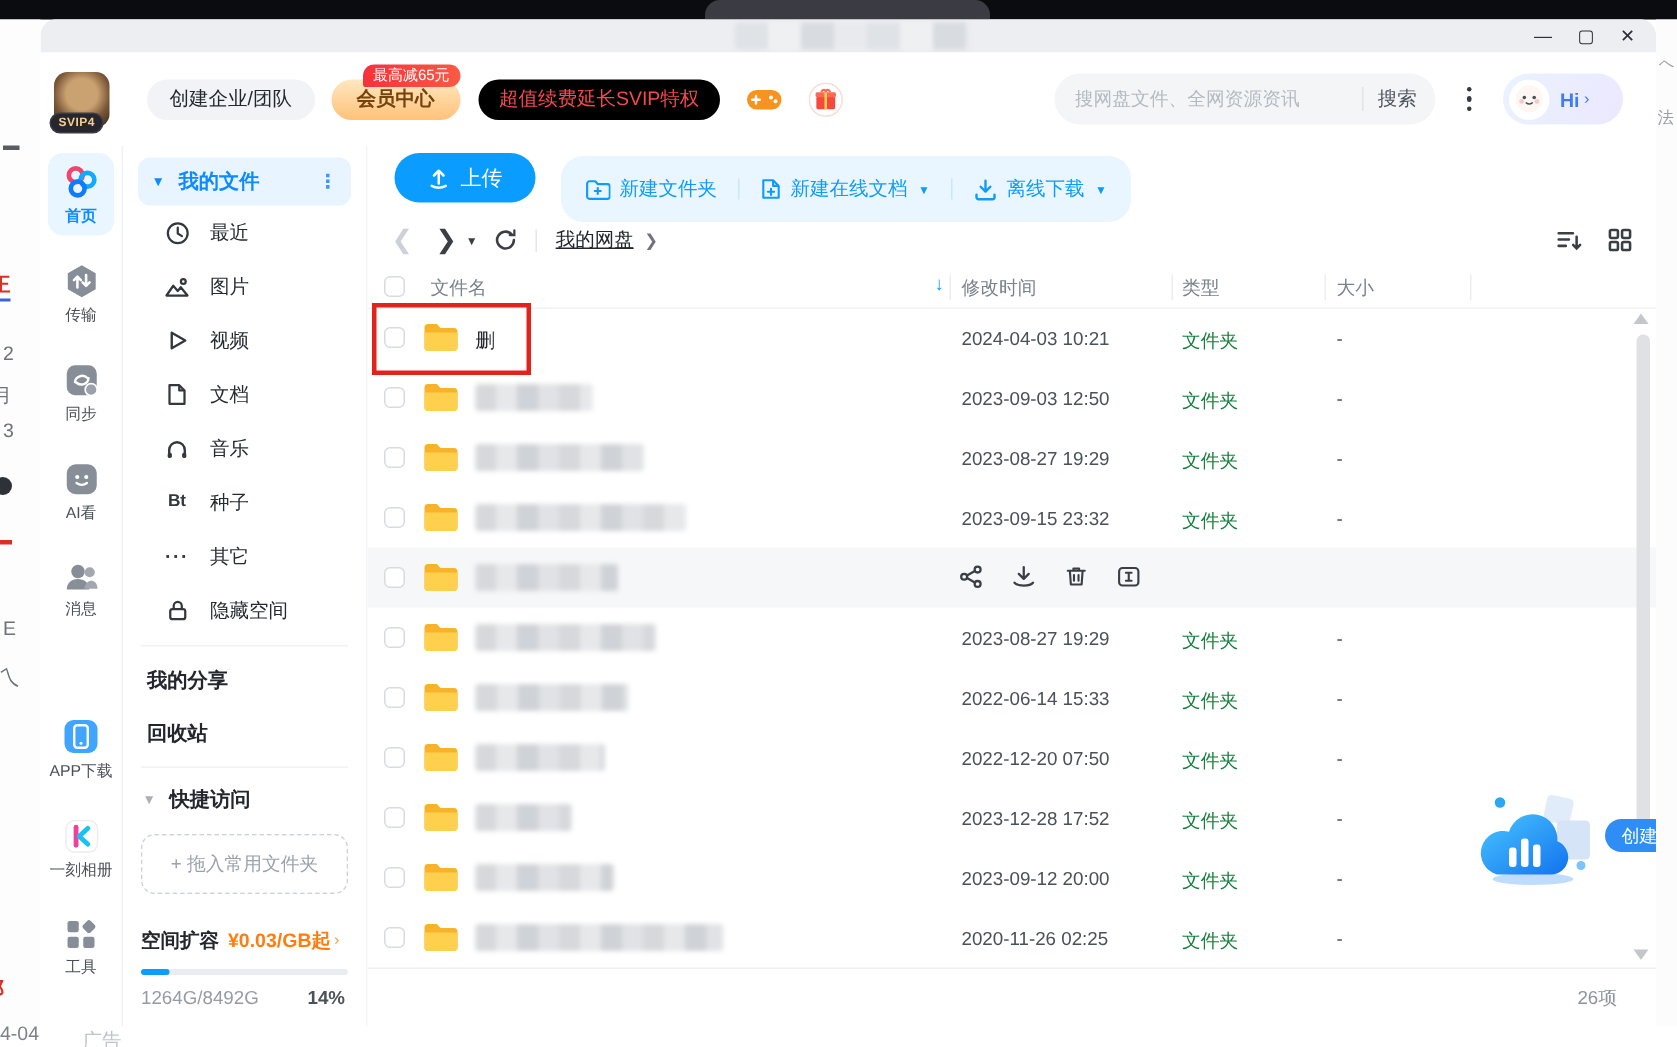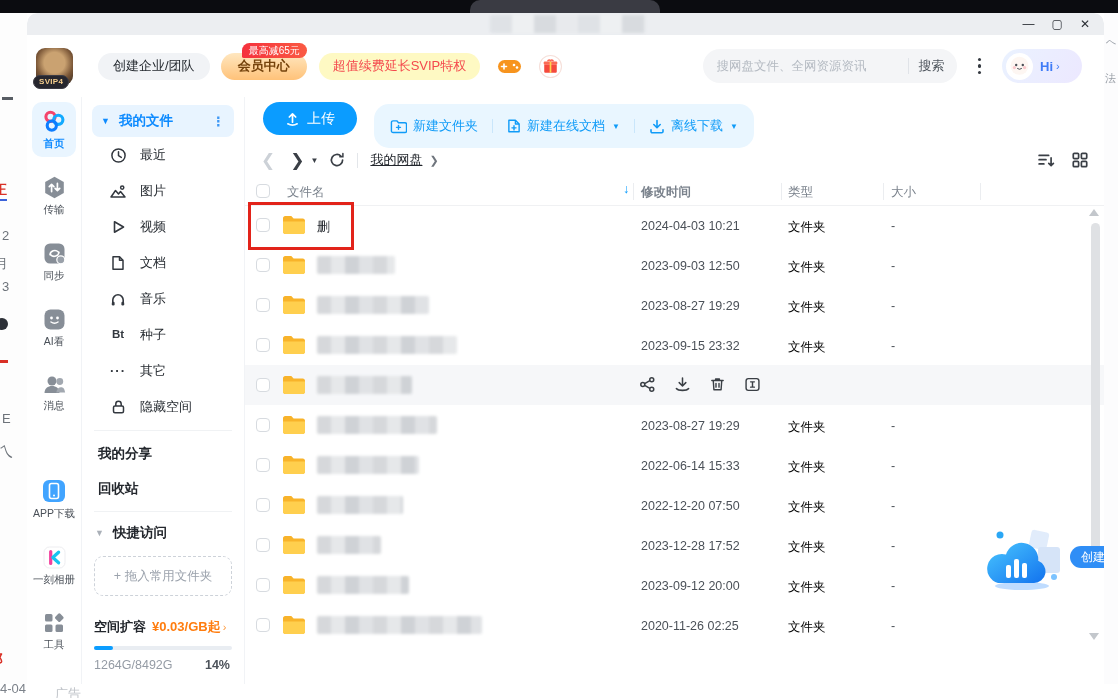--- a/index.html
+++ b/index.html
@@ -28,21 +28,21 @@
     background:radial-gradient(circle at 50% 40%,#caa271 0 36%,#7a5637 64%,#2f2620 100%);}
   .avatar-badge{position:absolute;left:-3px;bottom:-4px;background:#26262e;color:#f6cf8e;font-size:8px;
     font-weight:bold;padding:1.5px 5px;border-radius:7px;letter-spacing:.3px;border:1px solid #3c3c45;}
   .pill-gray{margin-left:25px;height:27px;padding:0 15px;border-radius:14px;background:#f1f3f6;color:#23282e;
     font-size:13px;display:flex;align-items:center;cursor:pointer;}
   .vip-wrap{position:relative;margin-left:11px;}
   .pill-vip{height:27px;padding:0 17px;border-radius:14px;background:linear-gradient(180deg,#ffe7c0,#ffc279);
     color:#76430c;font-weight:bold;font-size:13px;display:flex;align-items:center;cursor:pointer;}
   .vip-badge{position:absolute;top:-10px;left:21px;background:linear-gradient(90deg,#f5313d,#fa5a43);color:#fff;
     font-size:10px;line-height:15px;padding:0 7px;border-radius:8px 8px 8px 2px;white-space:nowrap;}
-  .pill-svip{margin-left:12px;height:27px;padding:0 14px;border-radius:14px;background:#fef9c3;color:#f4494d;
+  .pill-svip{margin-left:12px;height:27px;padding:0 14px;border-radius:14px;background:#000000;color:#f4494d;
     font-size:13px;display:flex;align-items:center;cursor:pointer;}
   .hdr-ic{margin-left:17px;display:flex;align-items:center;cursor:pointer;}
   .search{margin-left:auto;width:254px;height:34px;border-radius:17px;background:#f4f5f7;display:flex;
     align-items:center;padding:0 12px;box-sizing:border-box;}
   .search input{flex:1;border:0;background:transparent;outline:none;font-size:12.5px;color:#333;min-width:0;
     font-family:inherit;}
   .search input::placeholder{color:#b4bac2;}
   .search-divider{width:1px;height:16px;background:#e0e3e8;margin:0 10px;}
   .search-btn{font-size:13px;color:#4d545c;cursor:pointer;}
   .menu-dots{margin-left:21px;display:flex;flex-direction:column;gap:3px;cursor:pointer;}
@@ -118,21 +118,21 @@
   .rows{position:absolute;top:108px;left:0;right:0;}
   .trow{position:relative;height:40px;}
   .trow.hovered{background:#f6f7f9;}
   .trow .cb{position:absolute;left:11px;top:13px;}
   .trow .fold{position:absolute;left:36px;top:9px;display:flex;}
   .fname{position:absolute;left:72px;top:13px;font-size:13px;color:#23272d;cursor:pointer;}
   .censor{position:absolute;left:72px;top:11px;height:18px;border-radius:2px;
     background:repeating-linear-gradient(90deg,#d6d8db 0 14px,#e6e8ea 14px 28px,#cfd2d6 28px 42px,#e0e2e5 42px 56px);
     filter:blur(1.6px);}
   .ftime{position:absolute;left:396px;top:14px;font-size:12.5px;color:#4b5158;}
-  .ftype{position:absolute;left:543px;top:14px;font-size:12.5px;color:#000000;text-align:right;}
+  .ftype{position:absolute;left:543px;top:14px;font-size:12.5px;color:#15803d;text-align:right;}
   .fsize{position:absolute;left:646px;top:14px;font-size:12.5px;color:#4b5158;}
   .acts{position:absolute;left:394px;top:11px;display:flex;gap:18px;}
   .acts .act{display:flex;cursor:pointer;}
   .redbox{position:absolute;left:3px;top:105px;width:100px;height:42px;border:3px solid #e2231a;z-index:6;
     pointer-events:none;}
   .scroll-up{position:absolute;right:5px;top:112px;width:0;height:0;border-left:5px solid transparent;
     border-right:5px solid transparent;border-bottom:7px solid #c3c7cc;cursor:pointer;}
   .scroll-thumb{position:absolute;right:4px;top:126px;width:9px;height:330px;background:#dfe1e4;border-radius:4.5px;
     cursor:pointer;}
   .scroll-down{position:absolute;right:5px;top:536px;width:0;height:0;border-left:5px solid transparent;
@@ -507,21 +507,21 @@
                   <rect x="8.8" y="8.8" width="5" height="5" rx="1"></rect>
                 </svg>
               </span>
           </span>
         </div>
 
         <div class="thead">
           <span class="cb"></span>
           <span class="hl" style="left:42px;">文件名</span>
           <span class="hl" style="left:378px;top:5px;color:#0b9dff;font-weight:bold;">↓</span>
-          <span class="hl" style="left:396px;font-weight:bold;">修改时间</span>
+          <span class="hl" style="left:396px;">修改时间</span>
           <span class="hl" style="left:543px;">类型</span>
           <span class="hl" style="left:646px;">大小</span>
           <span class="h-div" style="left:388px;"></span>
           <span class="h-div" style="left:536px;"></span>
           <span class="h-div" style="left:638px;"></span>
           <span class="h-div" style="left:735px;"></span>
         </div>
 
         <div class="rows" id="rows">
             <div class="trow">
@@ -718,16 +718,19 @@
                 <path d="M20 60h36a11.5 11.5 0 0 0 4.2-22.2A16.5 16.5 0 0 0 28 31.5 13 13 0 0 0 20 60z" fill="url(#cg)"></path>
                 <rect x="28" y="42" width="5" height="13" rx="2" fill="#fff"></rect>
                 <rect x="36" y="36" width="5" height="19" rx="2" fill="#fff"></rect>
                 <rect x="44" y="40" width="5" height="15" rx="2" fill="#fff"></rect>
               </svg>
             </span>
           <span class="promo-pill">创建你的团队</span>
           <span class="promo-x">✕</span>
         </div>
 
+        <div class="tfoot">
+          <span class="count">26项</span>
+        </div>
       </section>
     </div>
   </div>
 </div>
 
 </body></html>

